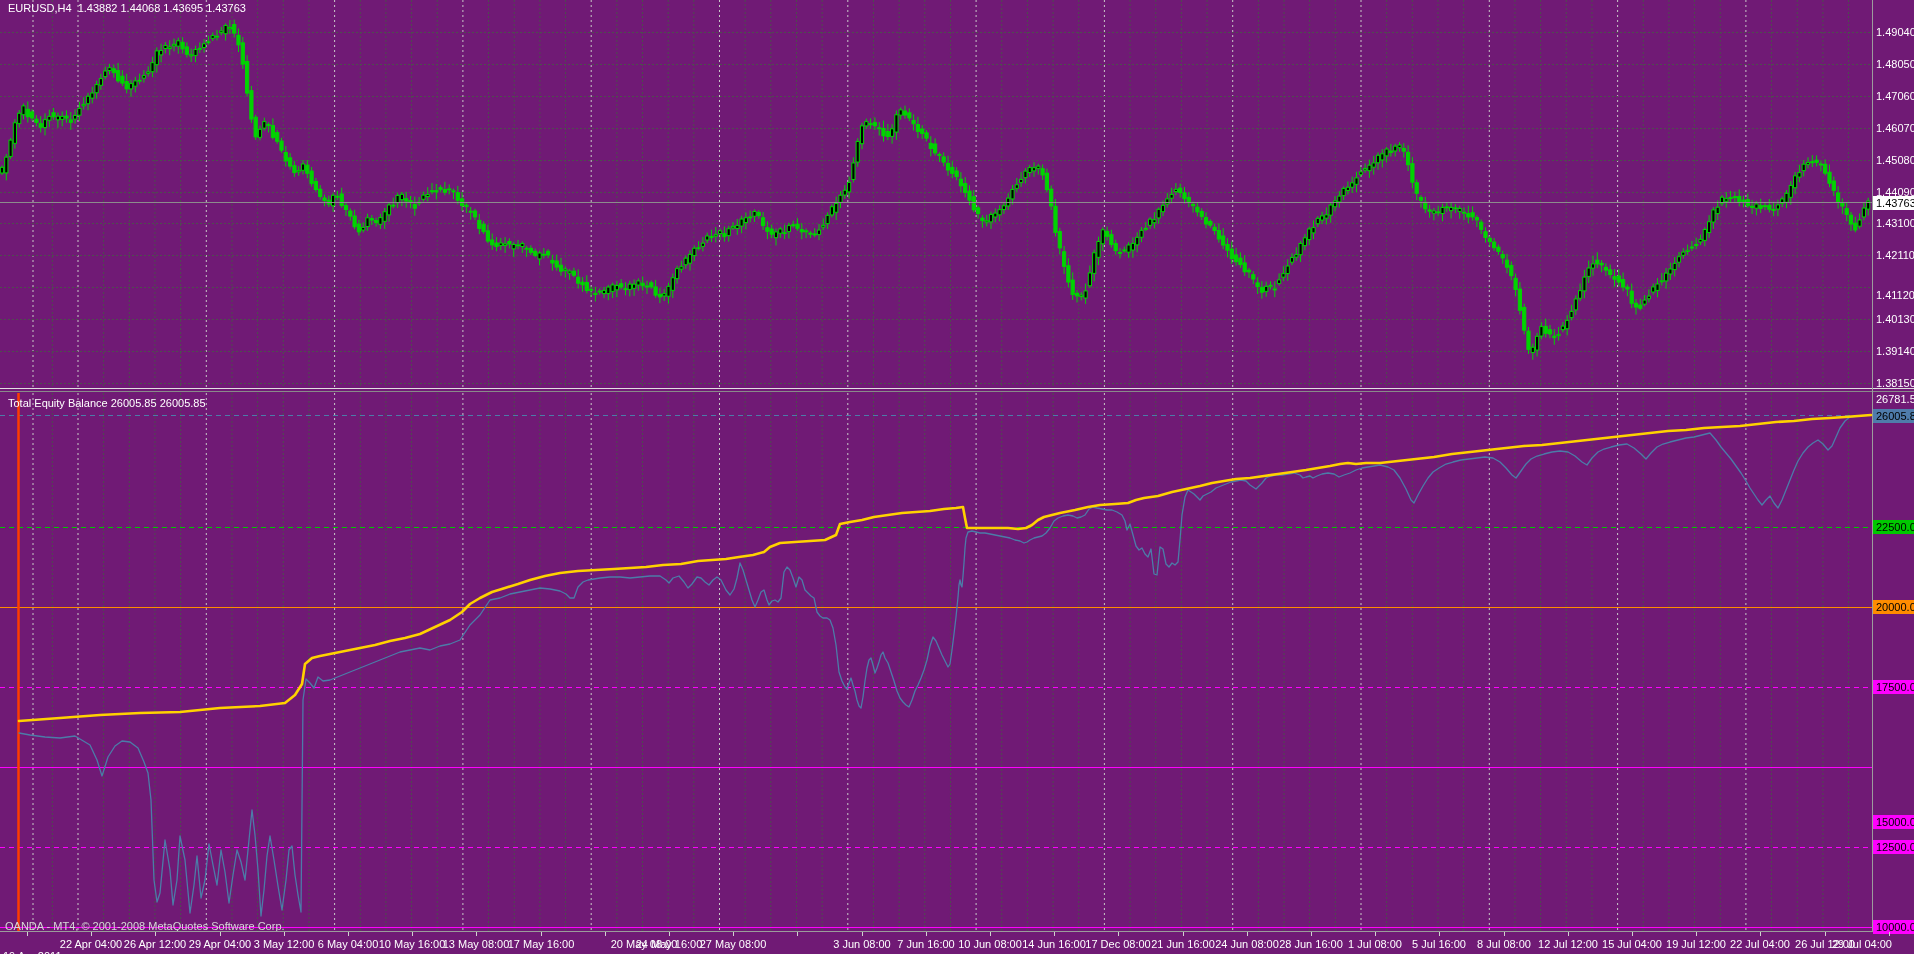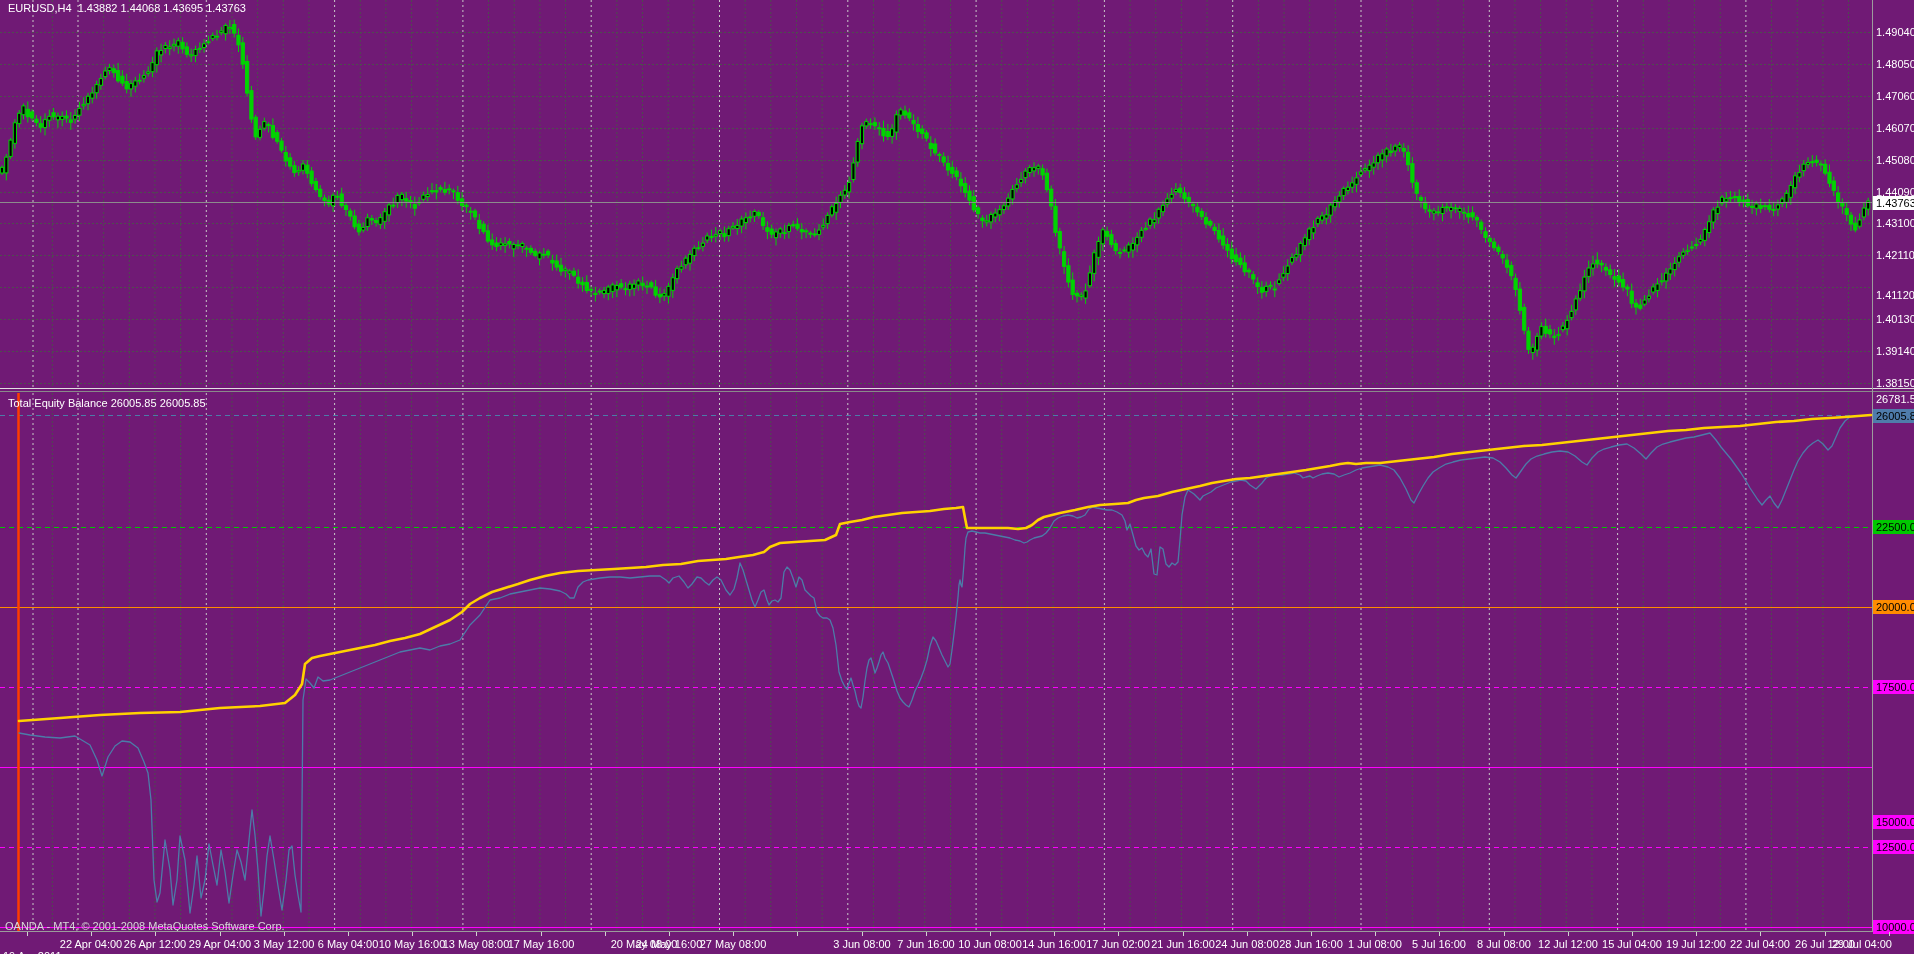--- a/index.html
+++ b/index.html
@@ -1146,21 +1146,21 @@
       <div class="time-lbl" style="left: 797px; margin-top: 24px;">31 May 16:00</div>
       <div class="tick" style="left: 862px;"></div>
       <div class="time-lbl" style="left: 862px;">3 Jun 08:00</div>
       <div class="tick" style="left: 926px;"></div>
       <div class="time-lbl" style="left: 926px;">7 Jun 16:00</div>
       <div class="tick" style="left: 990px;"></div>
       <div class="time-lbl" style="left: 990px;">10 Jun 08:00</div>
       <div class="tick" style="left: 1054px;"></div>
       <div class="time-lbl" style="left: 1054px;">14 Jun 16:00</div>
       <div class="tick" style="left: 1118px;"></div>
-      <div class="time-lbl" style="left: 1118px;">17 Jun 02:00</div>
+      <div class="time-lbl" style="left: 1118px;">17 Dec 08:00</div>
       <div class="tick" style="left: 1183px;"></div>
       <div class="time-lbl" style="left: 1183px;">21 Jun 16:00</div>
       <div class="tick" style="left: 1247px;"></div>
       <div class="time-lbl" style="left: 1247px;">24 Jun 08:00</div>
       <div class="tick" style="left: 1311px;"></div>
       <div class="time-lbl" style="left: 1311px;">28 Jun 16:00</div>
       <div class="tick" style="left: 1375px;"></div>
       <div class="time-lbl" style="left: 1375px;">1 Jul 08:00</div>
       <div class="tick" style="left: 1439px;"></div>
       <div class="time-lbl" style="left: 1439px;">5 Jul 16:00</div>

